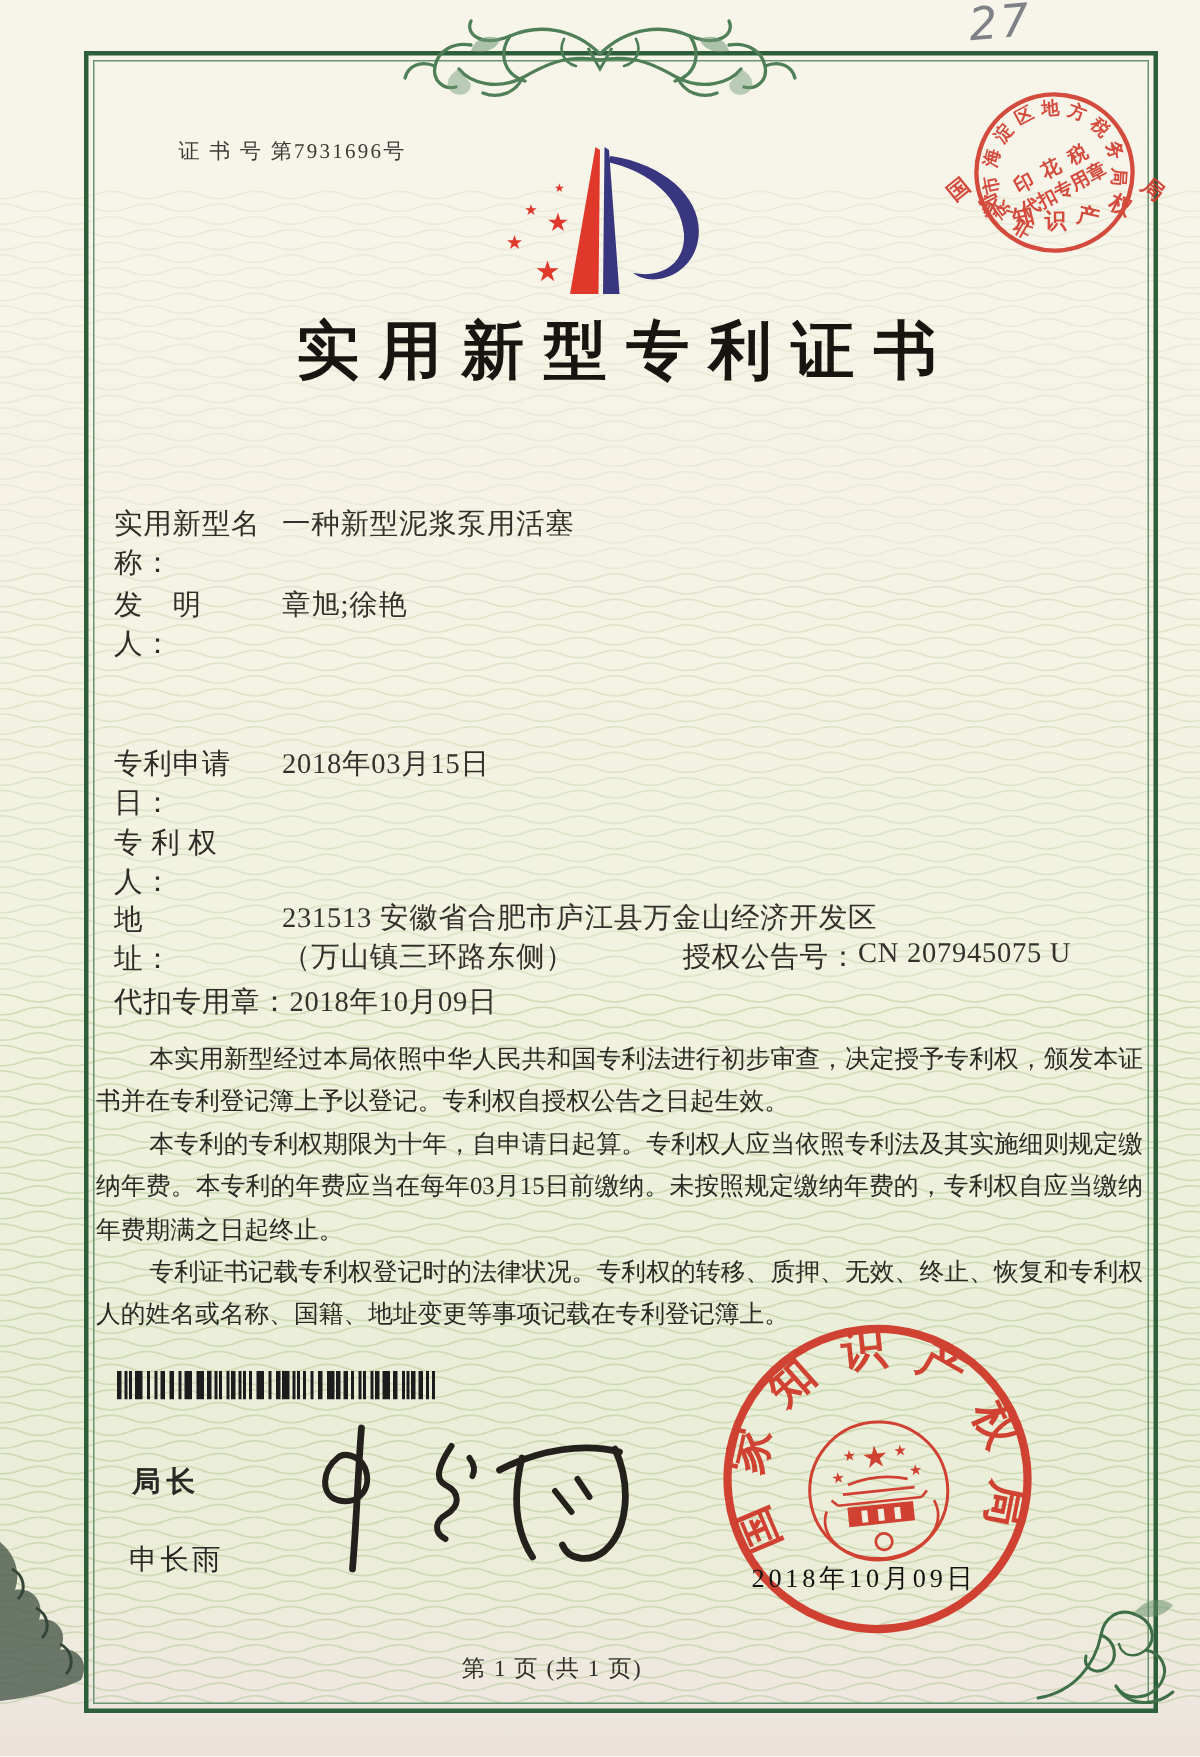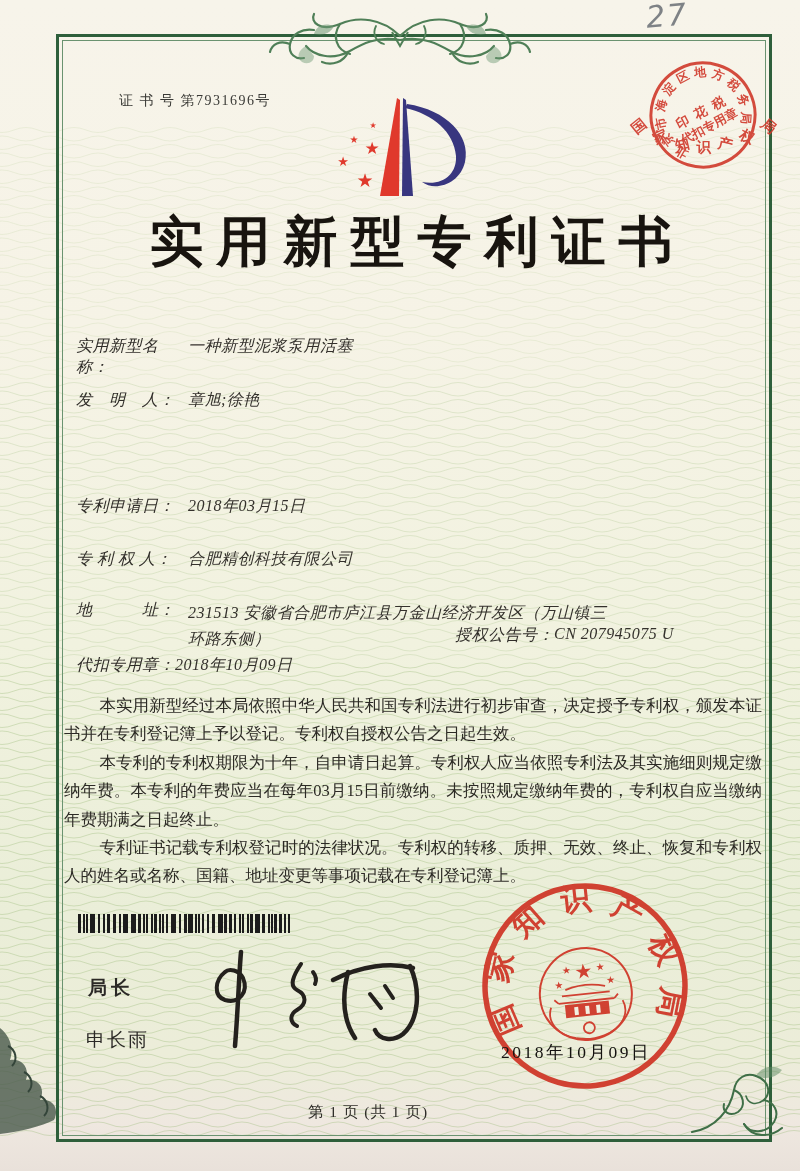--- a/index.html
+++ b/index.html
@@ -10,23 +10,23 @@
   }
   #waves{position:absolute;left:0;top:0;z-index:0;}
   .frame{position:absolute;left:56px;top:34px;width:710px;height:1102px;
     border:3px solid #2e5f3b; z-index:1;}
   .frame::after{content:'';position:absolute;inset:3px;border:1px solid #6a9370;}
   .abs{position:absolute;z-index:3;}
   .handwritten{left:646px;top:-2px;font-size:30px;color:#7e8286;
     font-style:italic;transform:rotate(-5deg);letter-spacing:2px;z-index:6;
     font-family:"DejaVu Sans",sans-serif;}
   .certno{left:76px;top:92px;font-size:14px;color:#3a3a36;letter-spacing:1.5px;margin-left:43px;}
-  .title{left:58px;top:206px;width:706px;text-align:center;font-size:54px;
+  .title{left:58px;top:206px;width:706px;text-align:center;font-size:42px;
     font-weight:700;color:#18140f;letter-spacing:13px;padding-left:13px;box-sizing:border-box;}
-  .frow{left:76px;display:flex;font-size:16px;color:#302d29;font-style:italic;}
+  .frow{left:76px;display:flex;font-size:19px;color:#302d29;}
   .frow .lab{flex:0 0 112px;letter-spacing:.5px;}
   .frow .val{letter-spacing:.5px;color:#34312c;}
   .r1{top:336px}.r2{top:390px}.r3{top:443px}.r4{top:496px}.r5{top:549px}
   .r6{top:600px}.r6 .val{width:432px;line-height:25.5px;}
   .r7a{top:655px}.r7b{top:625px;left:455px;}
   .paras{left:64px;top:692px;width:698px;font-size:16.5px;line-height:28.4px;
     color:#2c2a25;text-align:justify;}
   .paras p{margin:0;text-indent:2.15em;}
   .bclabel{left:78px;top:914px;width:218px;height:19px;}
   .dirtitle{left:88px;top:975px;font-size:19px;letter-spacing:4px;color:#2b2926;font-weight:bold;}
@@ -244,21 +244,20 @@
   <div class="abs frow r2">
     <span class="lab">发　明　人：</span>
     <span class="val">章旭;徐艳</span>
   </div>
   <div class="abs frow r4">
     <span class="lab">专利申请日：</span>
     <span class="val">2018年03月15日</span>
   </div>
   <div class="abs frow r5">
     <span class="lab">专 利 权 人：</span>
-    <span class="val">合肥精创科技有限公司</span>
   </div>
   <div class="abs frow r6">
     <span class="lab">地　　　址：</span>
     <span class="val">231513 安徽省合肥市庐江县万金山经济开发区（万山镇三环路东侧）</span>
   </div>
   <div class="abs frow r7a">
     <span class="lab" style="flex-basis:auto">代扣专用章：</span>
     <span class="val">2018年10月09日</span>
   </div>
   <div class="abs frow r7b">

